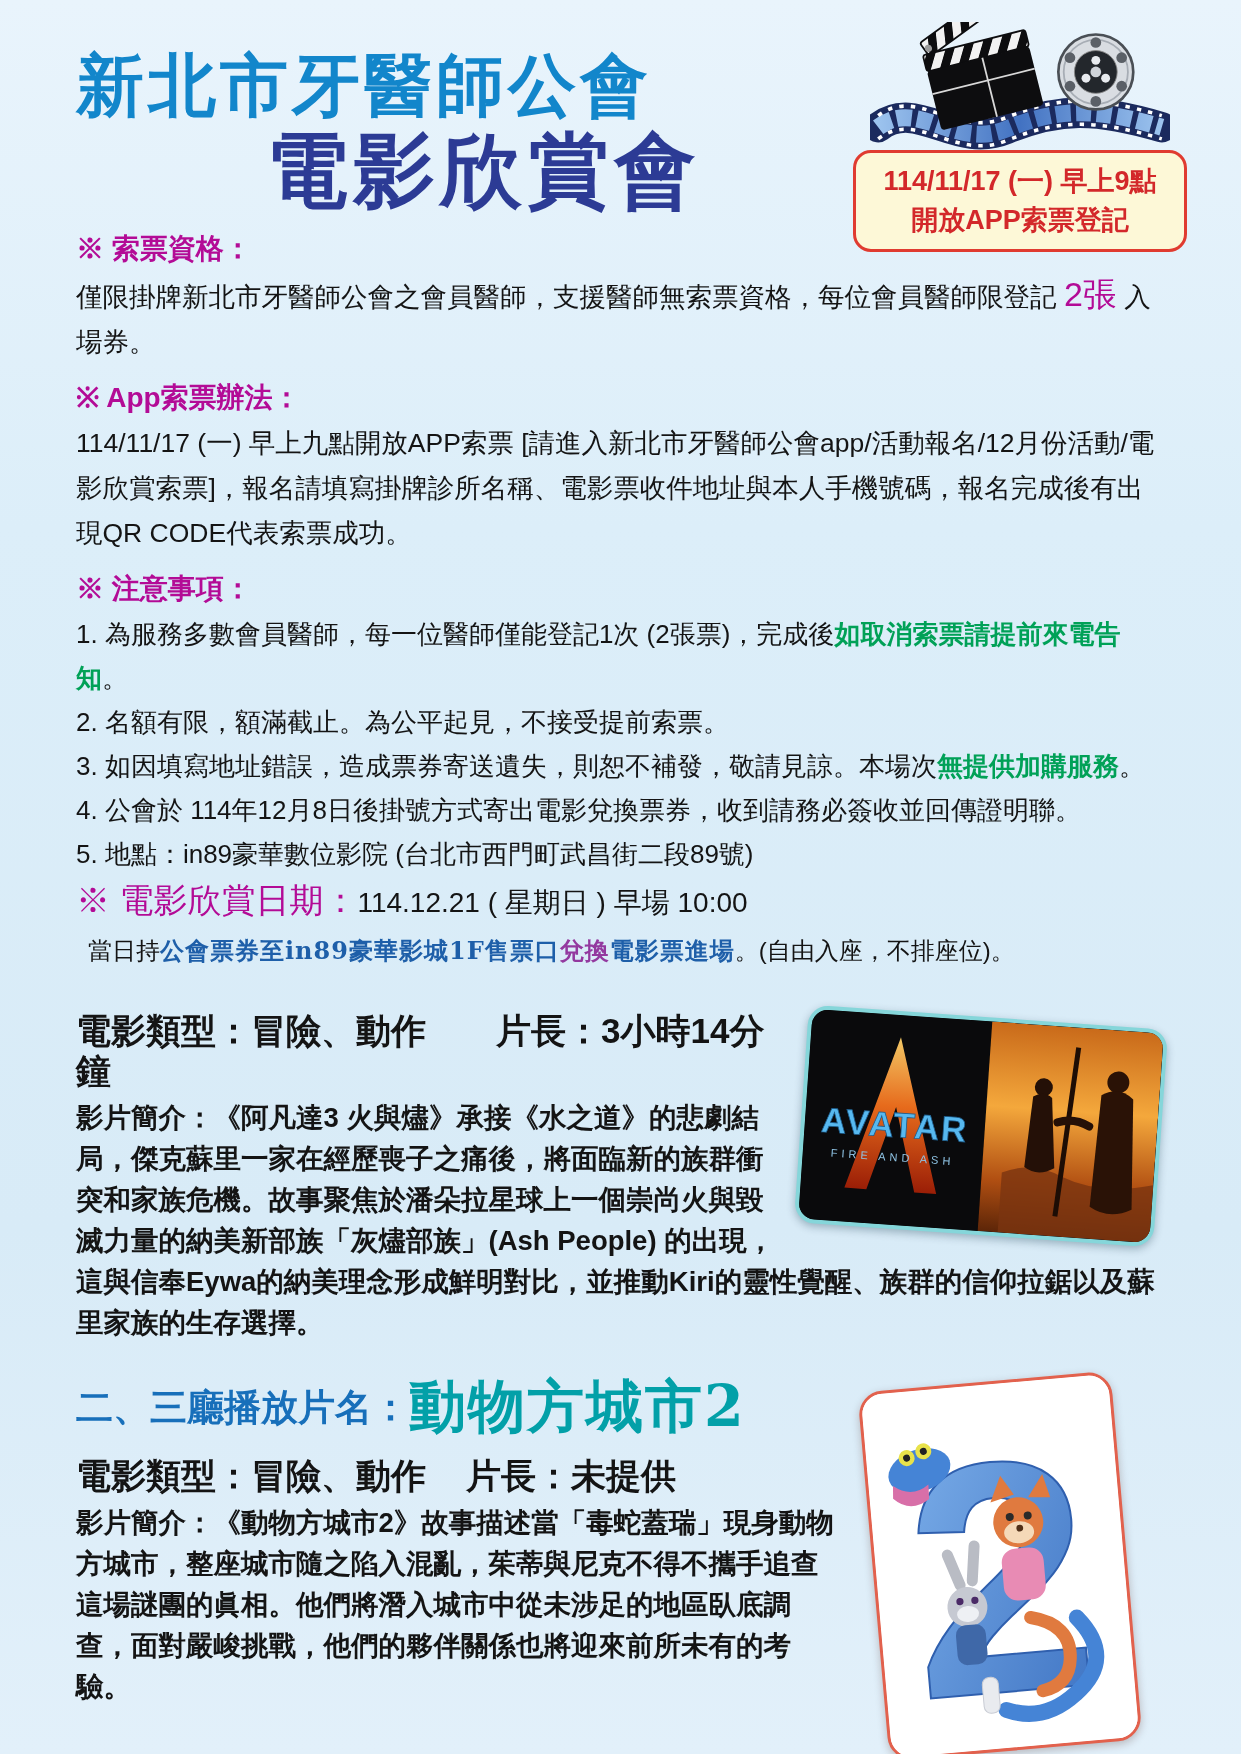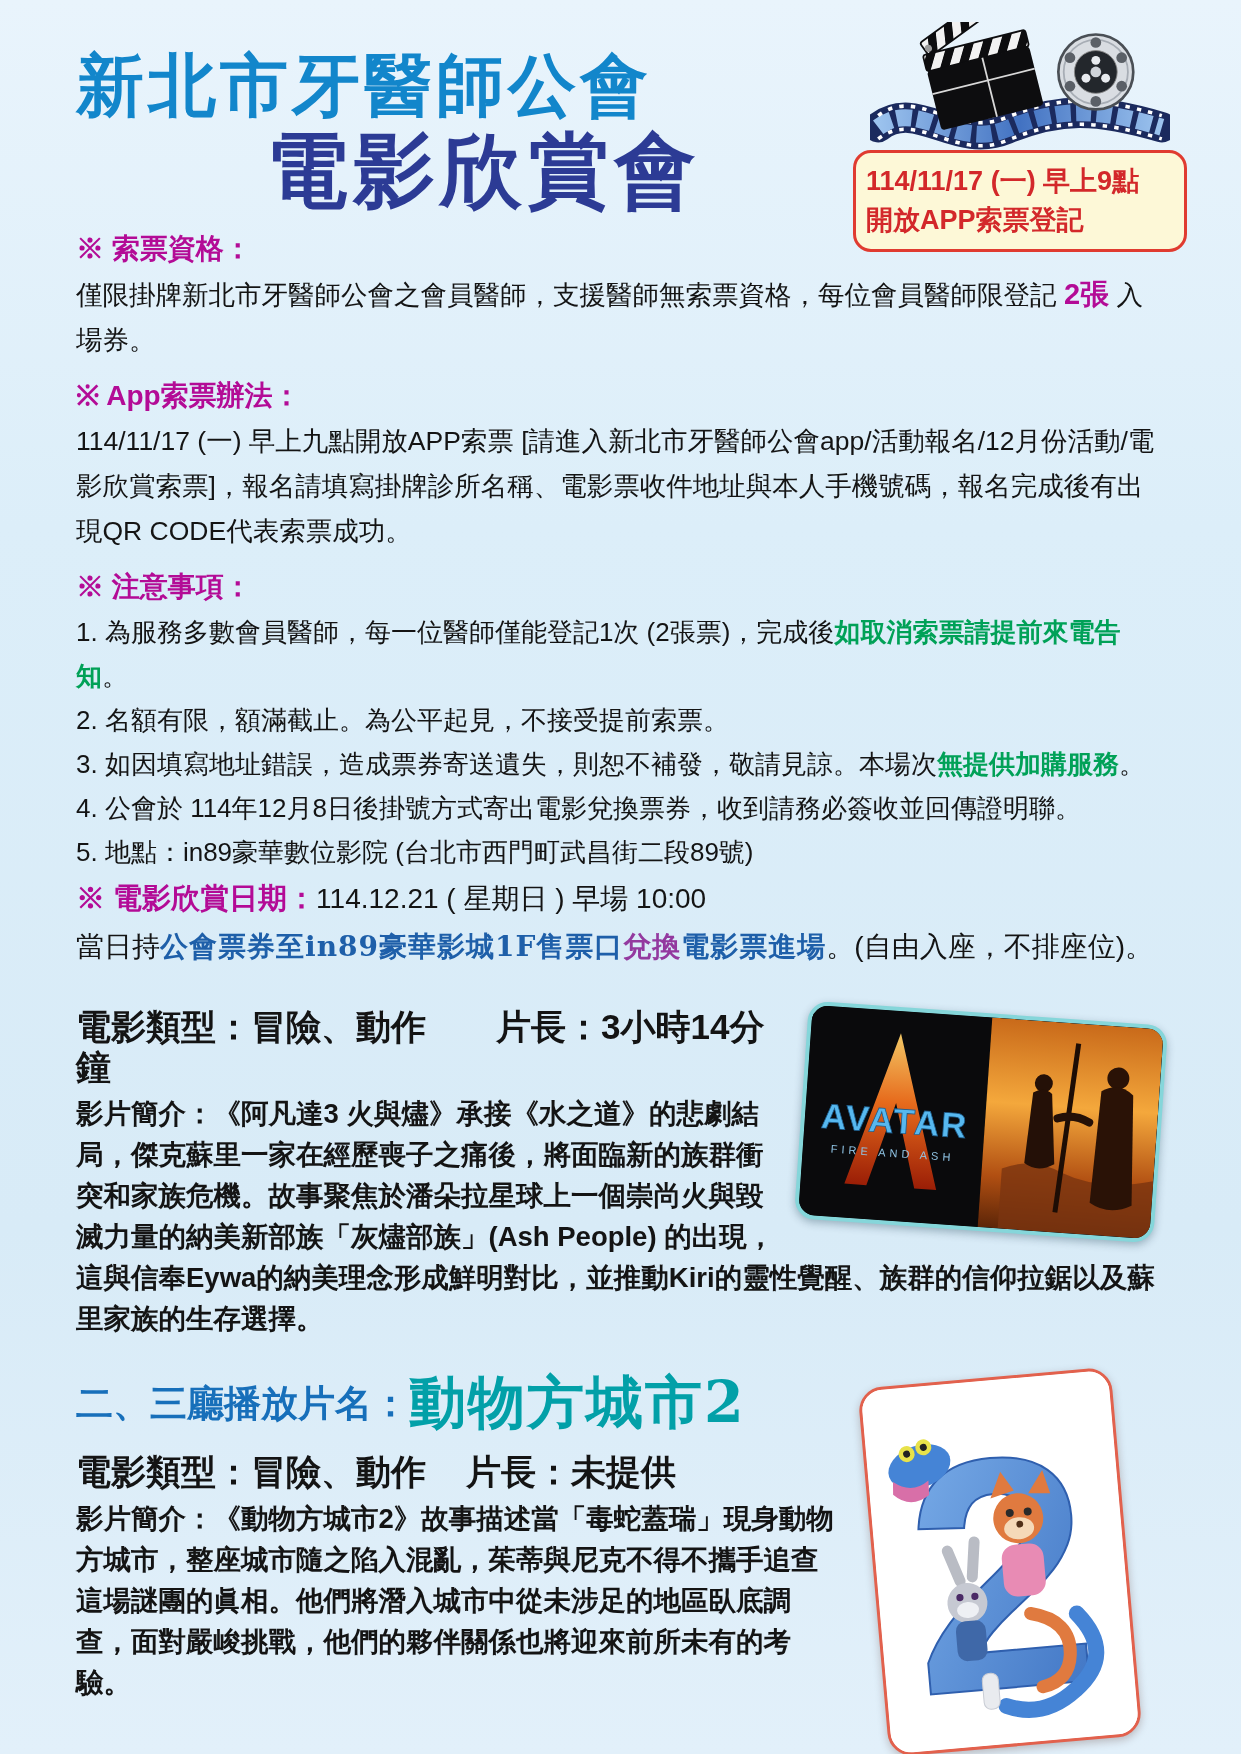--- a/index.html
+++ b/index.html
@@ -8,34 +8,34 @@
     width:1241px;height:1754px;
     background:linear-gradient(180deg,#e9f4fc 0%,#dceef9 30%,#d8ebf7 70%,#e2f0fa 100%);
     font-family:"Liberation Sans",sans-serif;
     overflow:hidden;
     color:#141414;
   }
   .content{padding:0 76px;}
   
   .title1{margin:46px 0 0 0;font-size:68px;font-weight:800;color:#1286cb;letter-spacing:4px;line-height:1.15;}
   .title2{margin:2px 0 0 190px;font-size:82px;font-weight:800;color:#2c3b95;letter-spacing:5px;line-height:1.1;}
-  .top-right{position:absolute;top:22px;right:54px;width:334px;}
+  .top-right{position:absolute;top:22px;right:54px;width:334px;text-align:center;}
   .top-right svg{display:block;margin:0 auto -4px auto;}
   .badge{
     border:3px solid #e03b30;border-radius:18px;background:#fdf8d7;
     padding:9px 10px;color:#d3282a;font-weight:800;font-size:27px;line-height:1.45;
   }
   
   .h-mag{color:#b30b96;font-weight:800;font-size:28px;line-height:46px;margin-top:10px;}
   .body-line{font-size:26.5px;line-height:45px;}
   .note-line{font-size:26px;line-height:44px;}
-  .mag-strong{color:#b30b96;font-weight:700;font-size:29px;}
+  .mag-strong{color:#b30b96;font-weight:400;font-size:34px;}
   .green-strong{color:#00a157;font-weight:800;}
   .date-line{font-size:28px;line-height:48px;}
-  .exchange-line{font-size:28px;line-height:48px;}
+  .exchange-line{font-size:24px;line-height:48px;margin-left:12px;}
   .ex-serif-blue{color:#1e5fa9;font-family:"DejaVu Serif",serif;font-weight:700;letter-spacing:1px;}
   .ex-serif-purple{color:#93399f;font-family:"DejaVu Serif",serif;font-weight:700;letter-spacing:1px;}
   .attention-line{font-size:27px;font-weight:700;line-height:46px;}
   
   .movie{display:flow-root;margin-top:26px;}
   .hall-label{color:#176fba;font-weight:800;font-size:37px;vertical-align:middle;}
   .movie-title{color:#02a0a8;font-weight:800;font-size:57px;font-family:"DejaVu Serif",serif;letter-spacing:2px;vertical-align:middle;}
   .movie-meta{font-weight:700;font-size:35px;margin-top:10px;line-height:40px;}
   .meta-gap-wide{margin-left:70px;}
   .meta-gap{margin-left:40px;}

